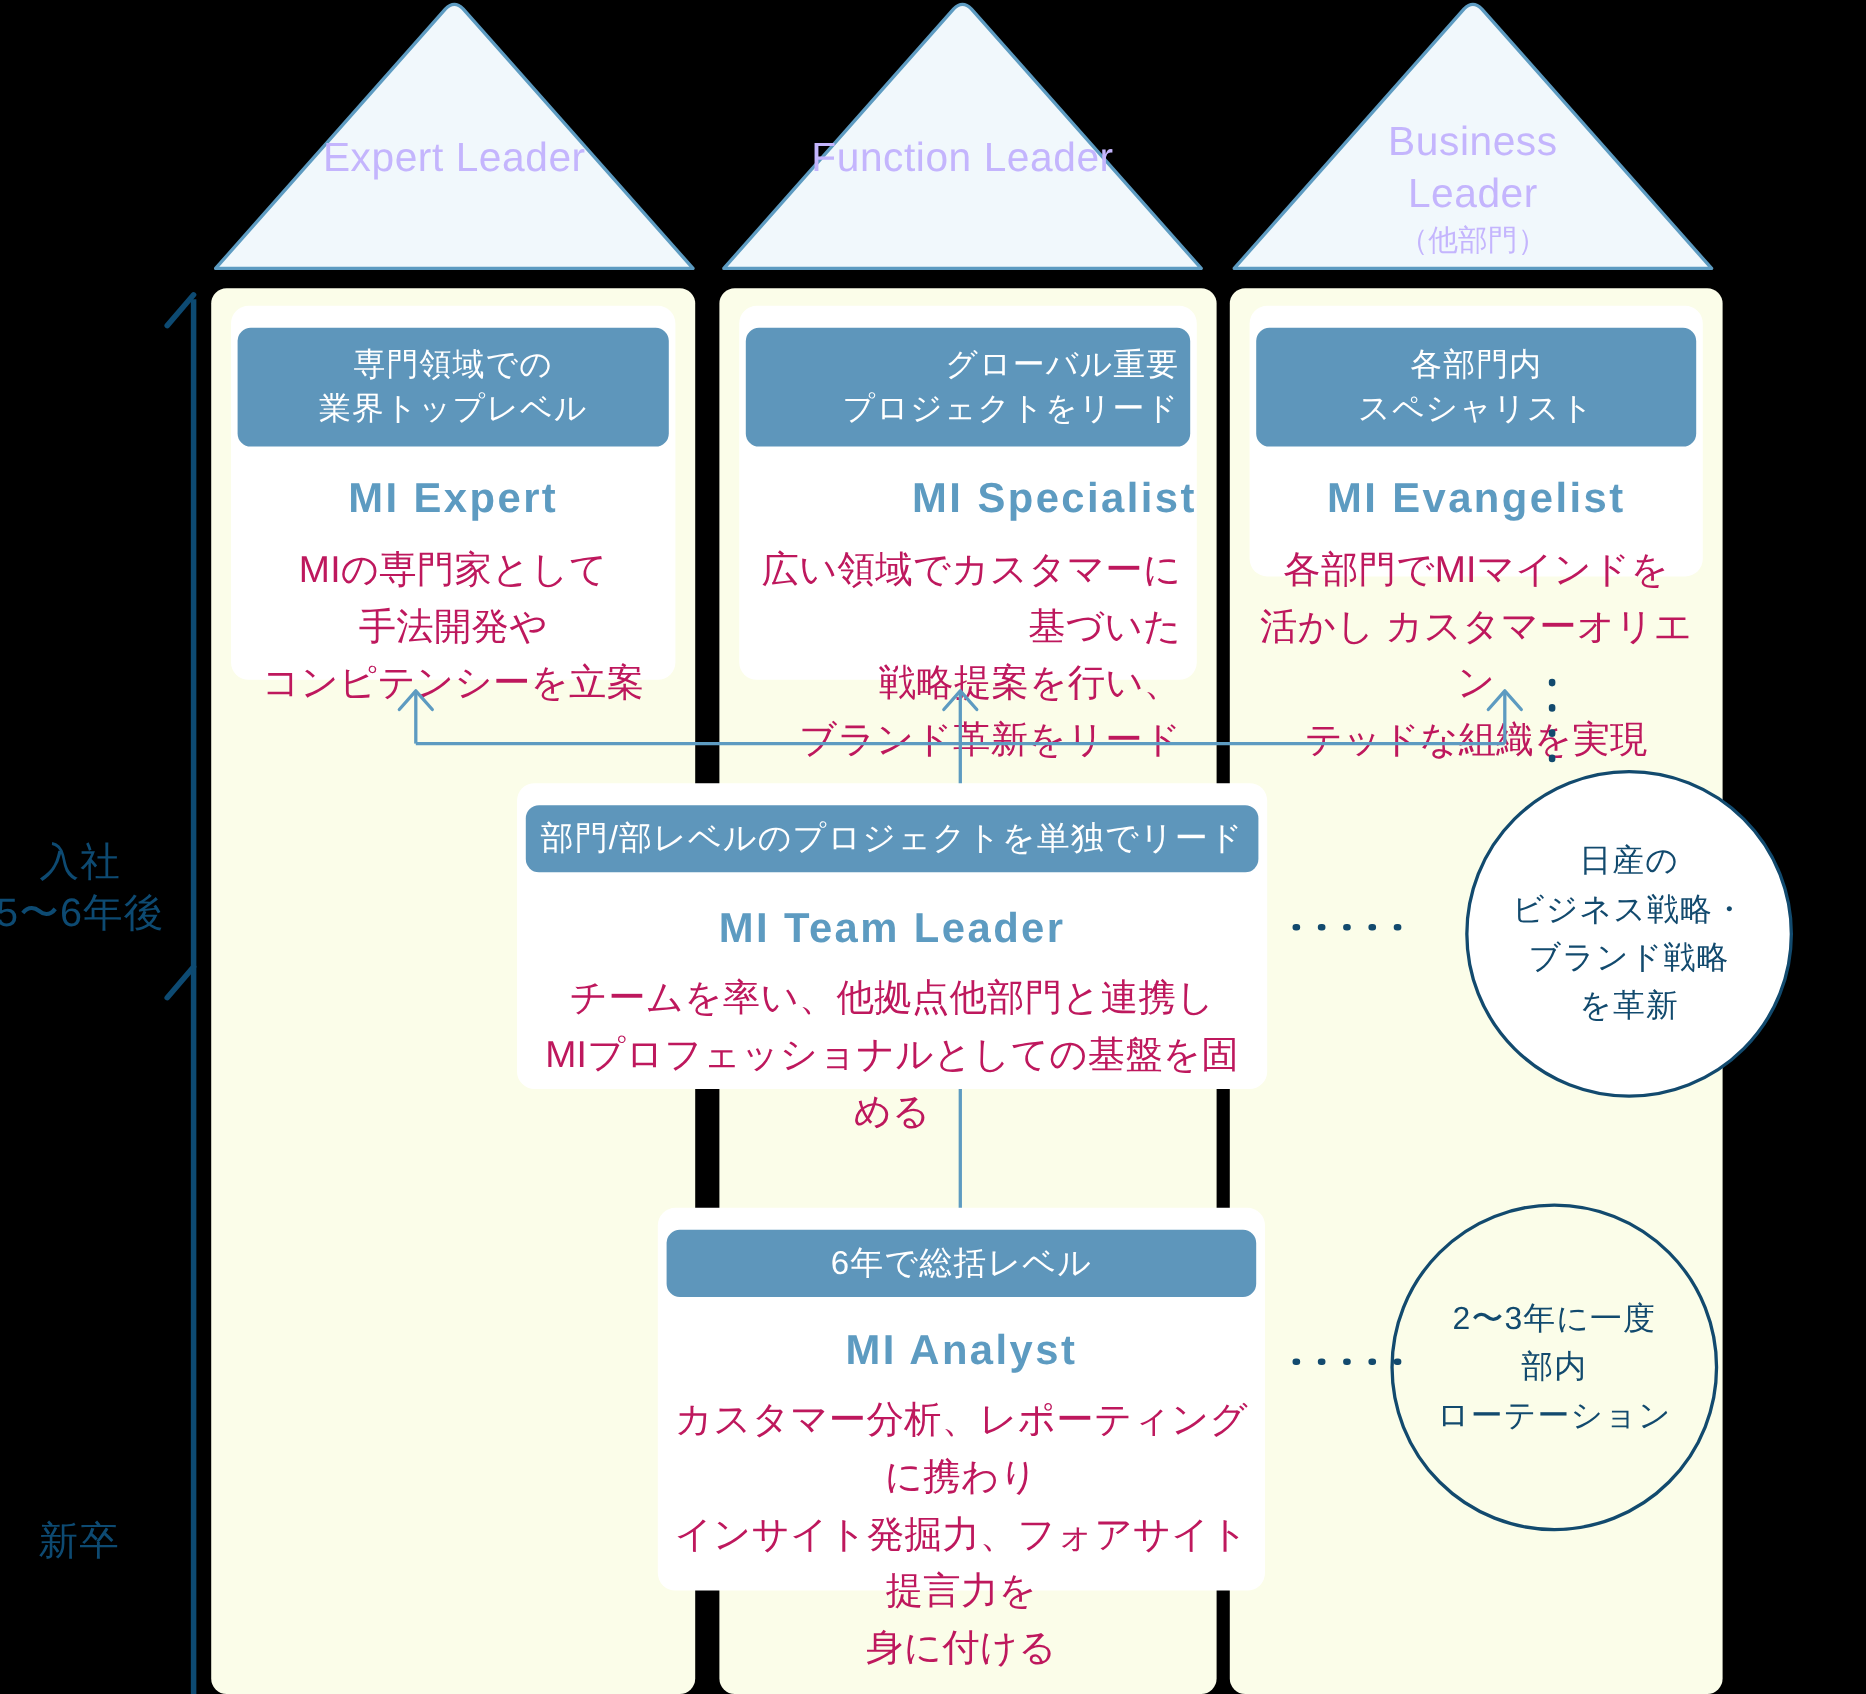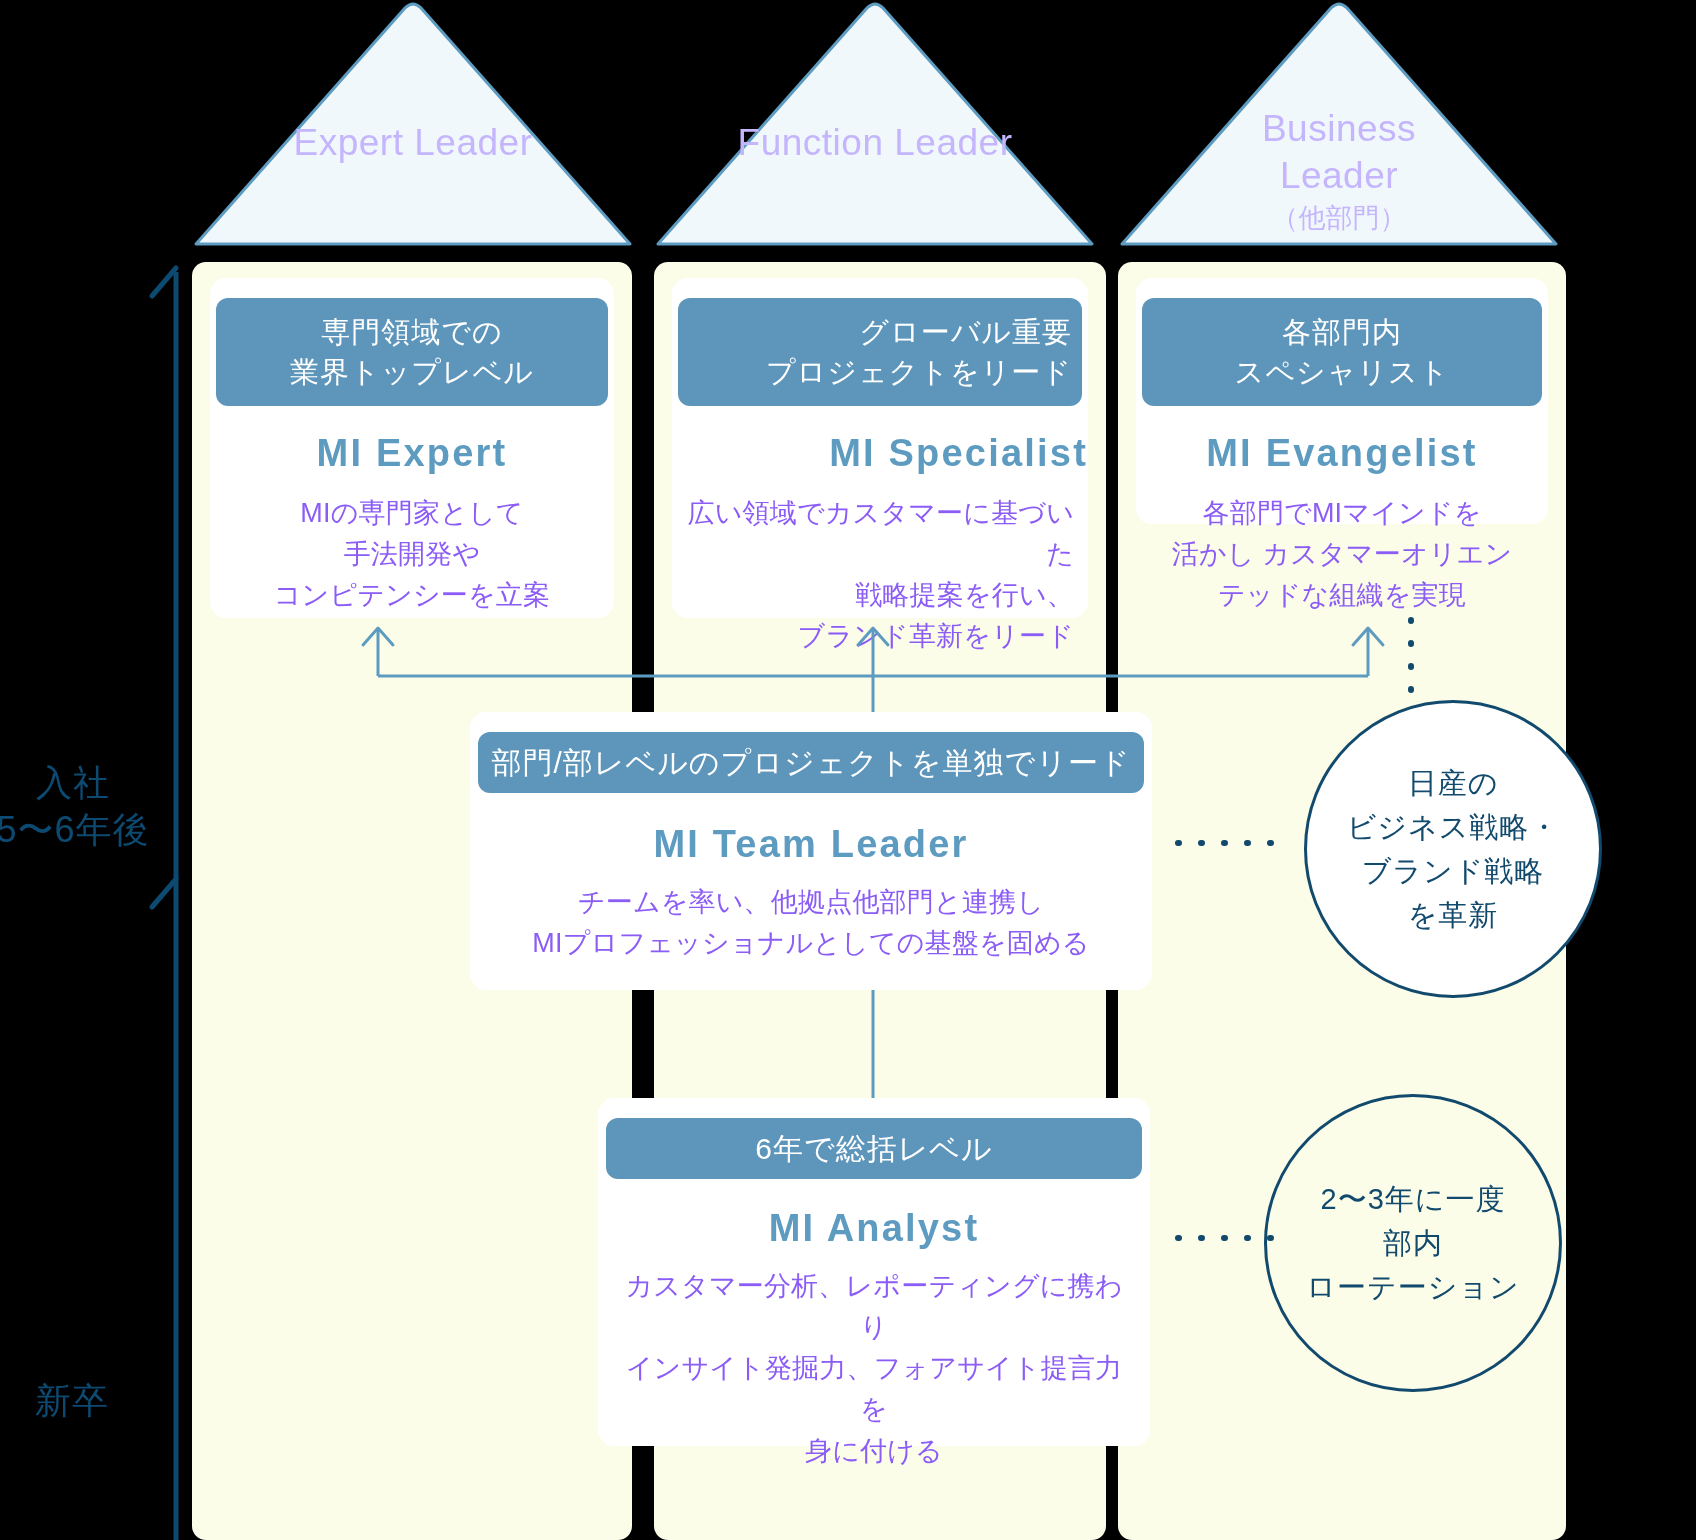--- a/index.html
+++ b/index.html
@@ -56,22 +56,22 @@
   }
   .role{
     color:#5d9bc1;
     font-size:38px;
     letter-spacing:2.2px;
     margin-top:26px;
     margin-bottom:18px;
     font-weight:700;
   }
   .desc{
-    color:#8b5cf6;
-    font-size:27px;
+    color:#be185d;
+    font-size:34px;
     line-height:1.52;
     letter-spacing:.2px;
     padding:0 14px;
   }
 
   
   .svglayer{position:absolute;left:0;top:0;width:1696px;height:1540px;overflow:visible;}
 
   
   .circ{
@@ -190,21 +190,21 @@
   </div>
 
   <div class="card" style="left:598px;top:1098px;width:552px;height:348px;padding:20px 0 0 0;">
     <div class="band" style="margin:0 8px;font-size:30px;padding:10px 10px;">6年で総括レベル</div>
     <div class="role" style="margin-top:28px;margin-bottom:16px;">MI Analyst</div>
     <div class="desc" style="white-space:pre-line;">カスタマー分析、レポーティングに携わり
 インサイト発掘力、フォアサイト提言力を
 身に付ける</div>
   </div>
 
-  <div class="circ" style="left:1304px;top:700px;width:292px;height:292px;">
+  <div class="circ" style="left:1332px;top:700px;width:292px;height:292px;">
     <span style="white-space:pre-line;">日産の
 ビジネス戦略・
 ブランド戦略
 を革新</span>
   </div>
 
   <div class="circ transparent" style="left:1264px;top:1094px;width:292px;height:292px;">
     <span style="white-space:pre-line;">2〜3年に一度
 部内
 ローテーション</span>

